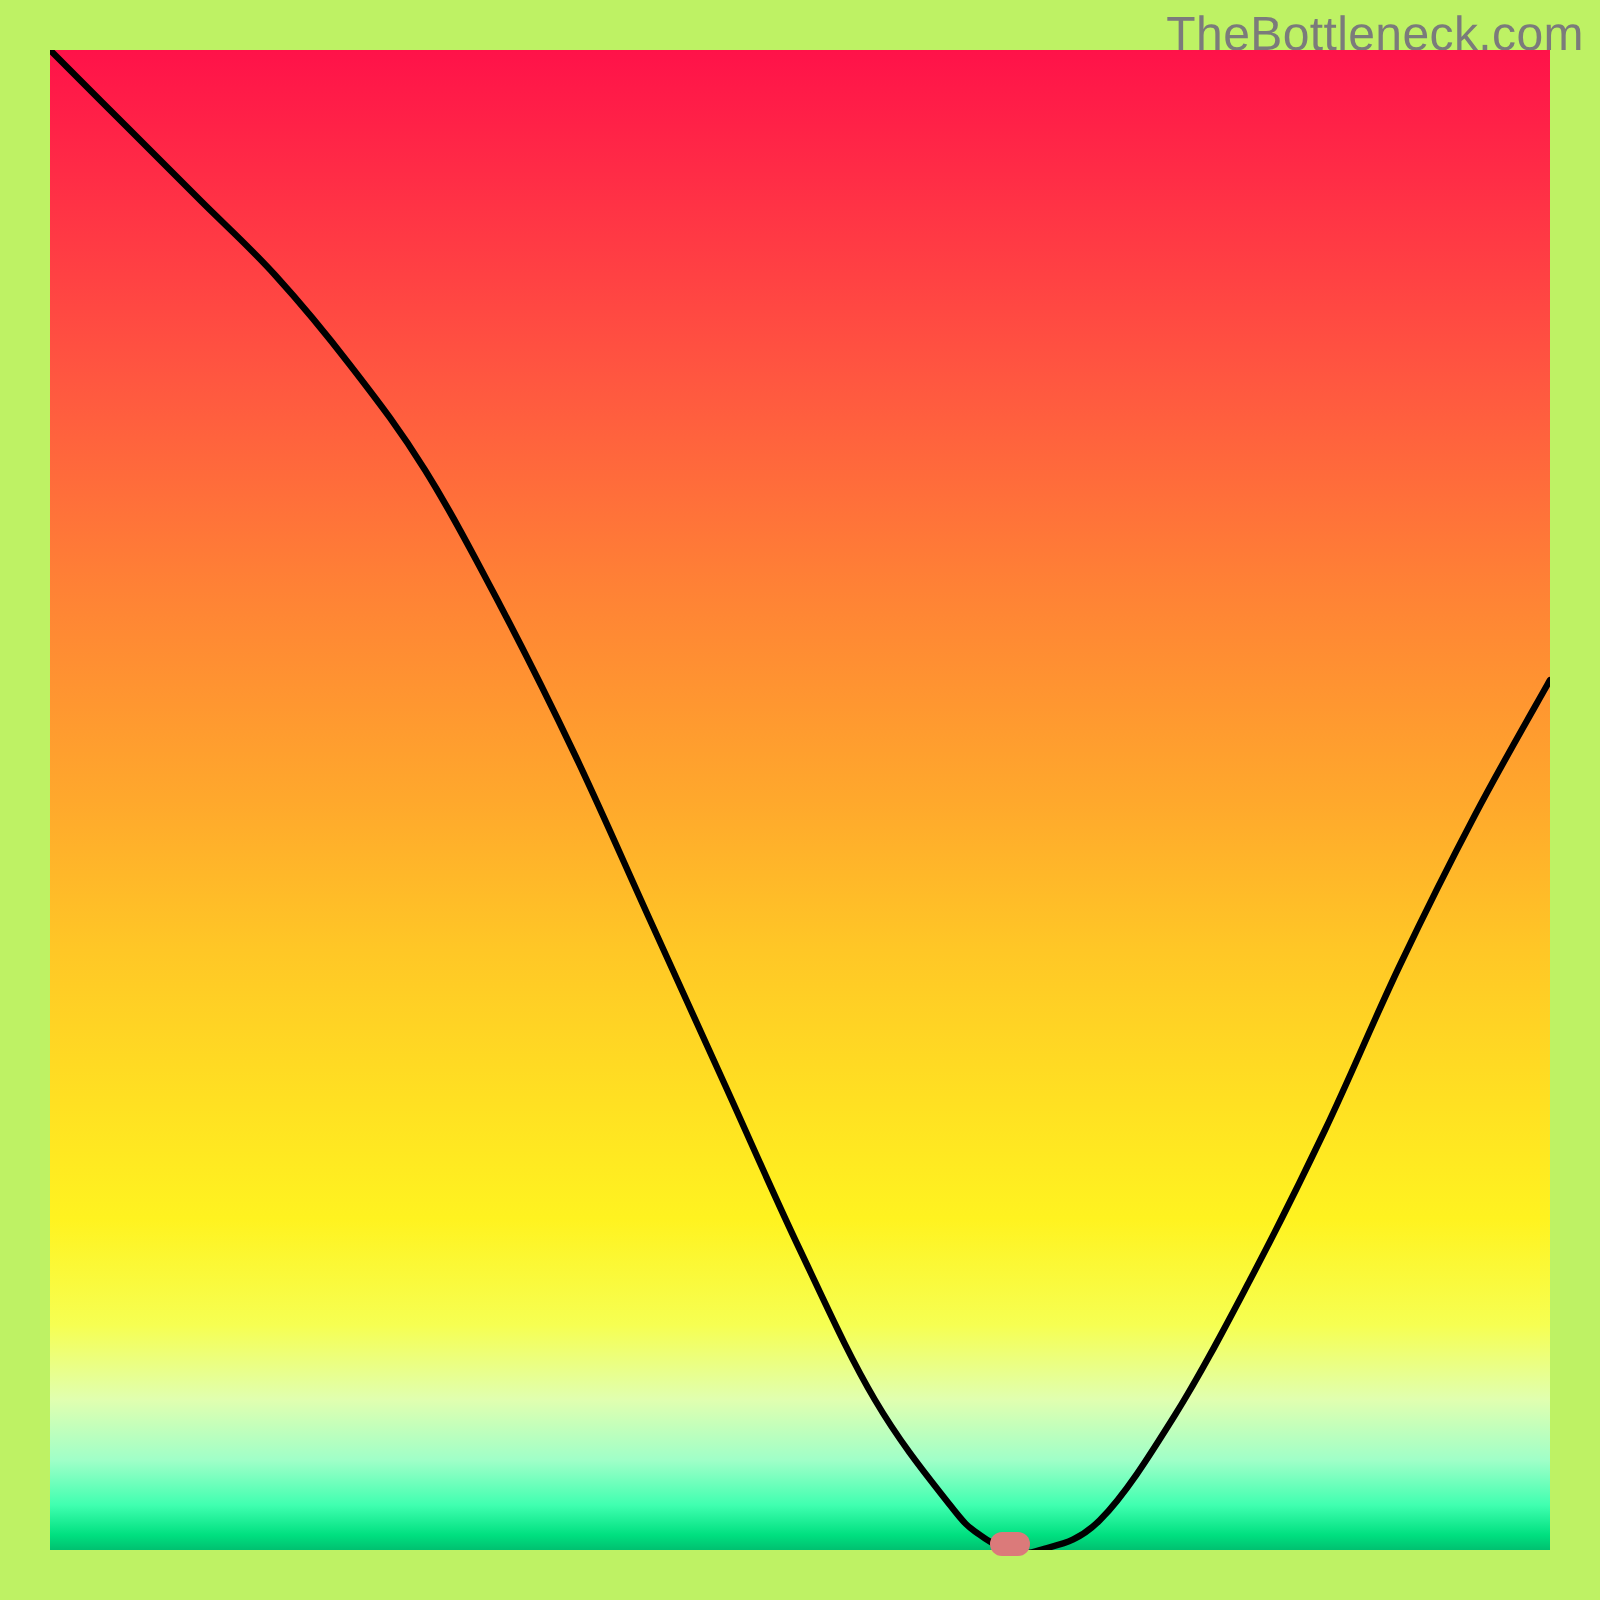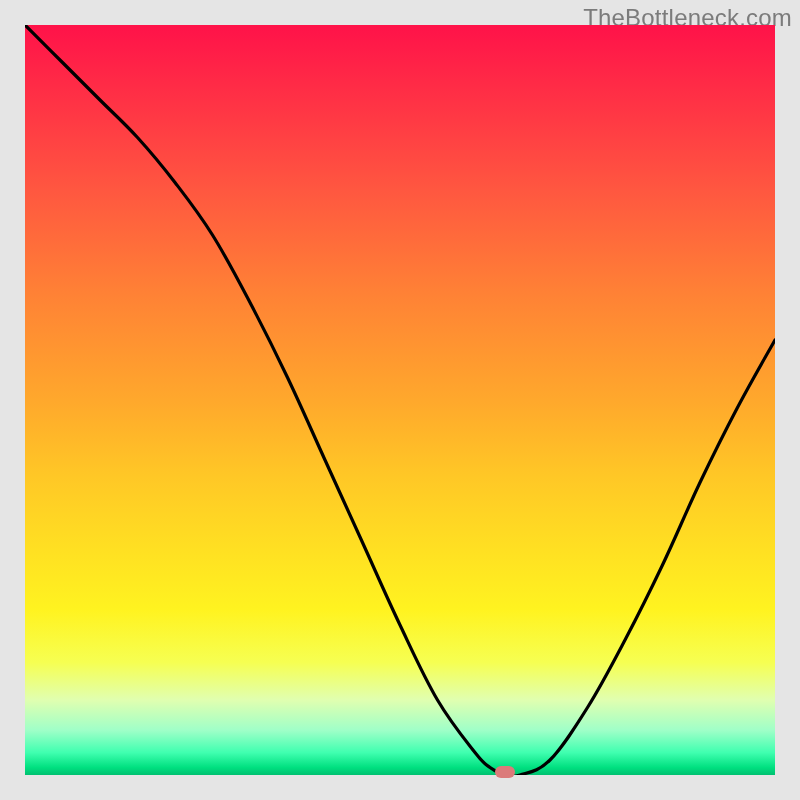--- a/index.html
+++ b/index.html
@@ -1,21 +1,21 @@
 <!DOCTYPE html>
 <html><head>
 <meta charset="utf-8">
 <style>
   * { margin: 0; padding: 0; box-sizing: border-box; }
   html, body { width: 800px; height: 800px; overflow: hidden; }
   .canvas {
     position: relative;
     width: 800px;
     height: 800px;
-    background: #e5e5e5;
+    background: #bef264;
   }
   .watermark {
     position: absolute;
     top: 4px;
     right: 8px;
     font-family: Arial, Helvetica, sans-serif;
     font-size: 24px;
     font-weight: 500;
     color: #7b7b7b;
     letter-spacing: 0.2px;

